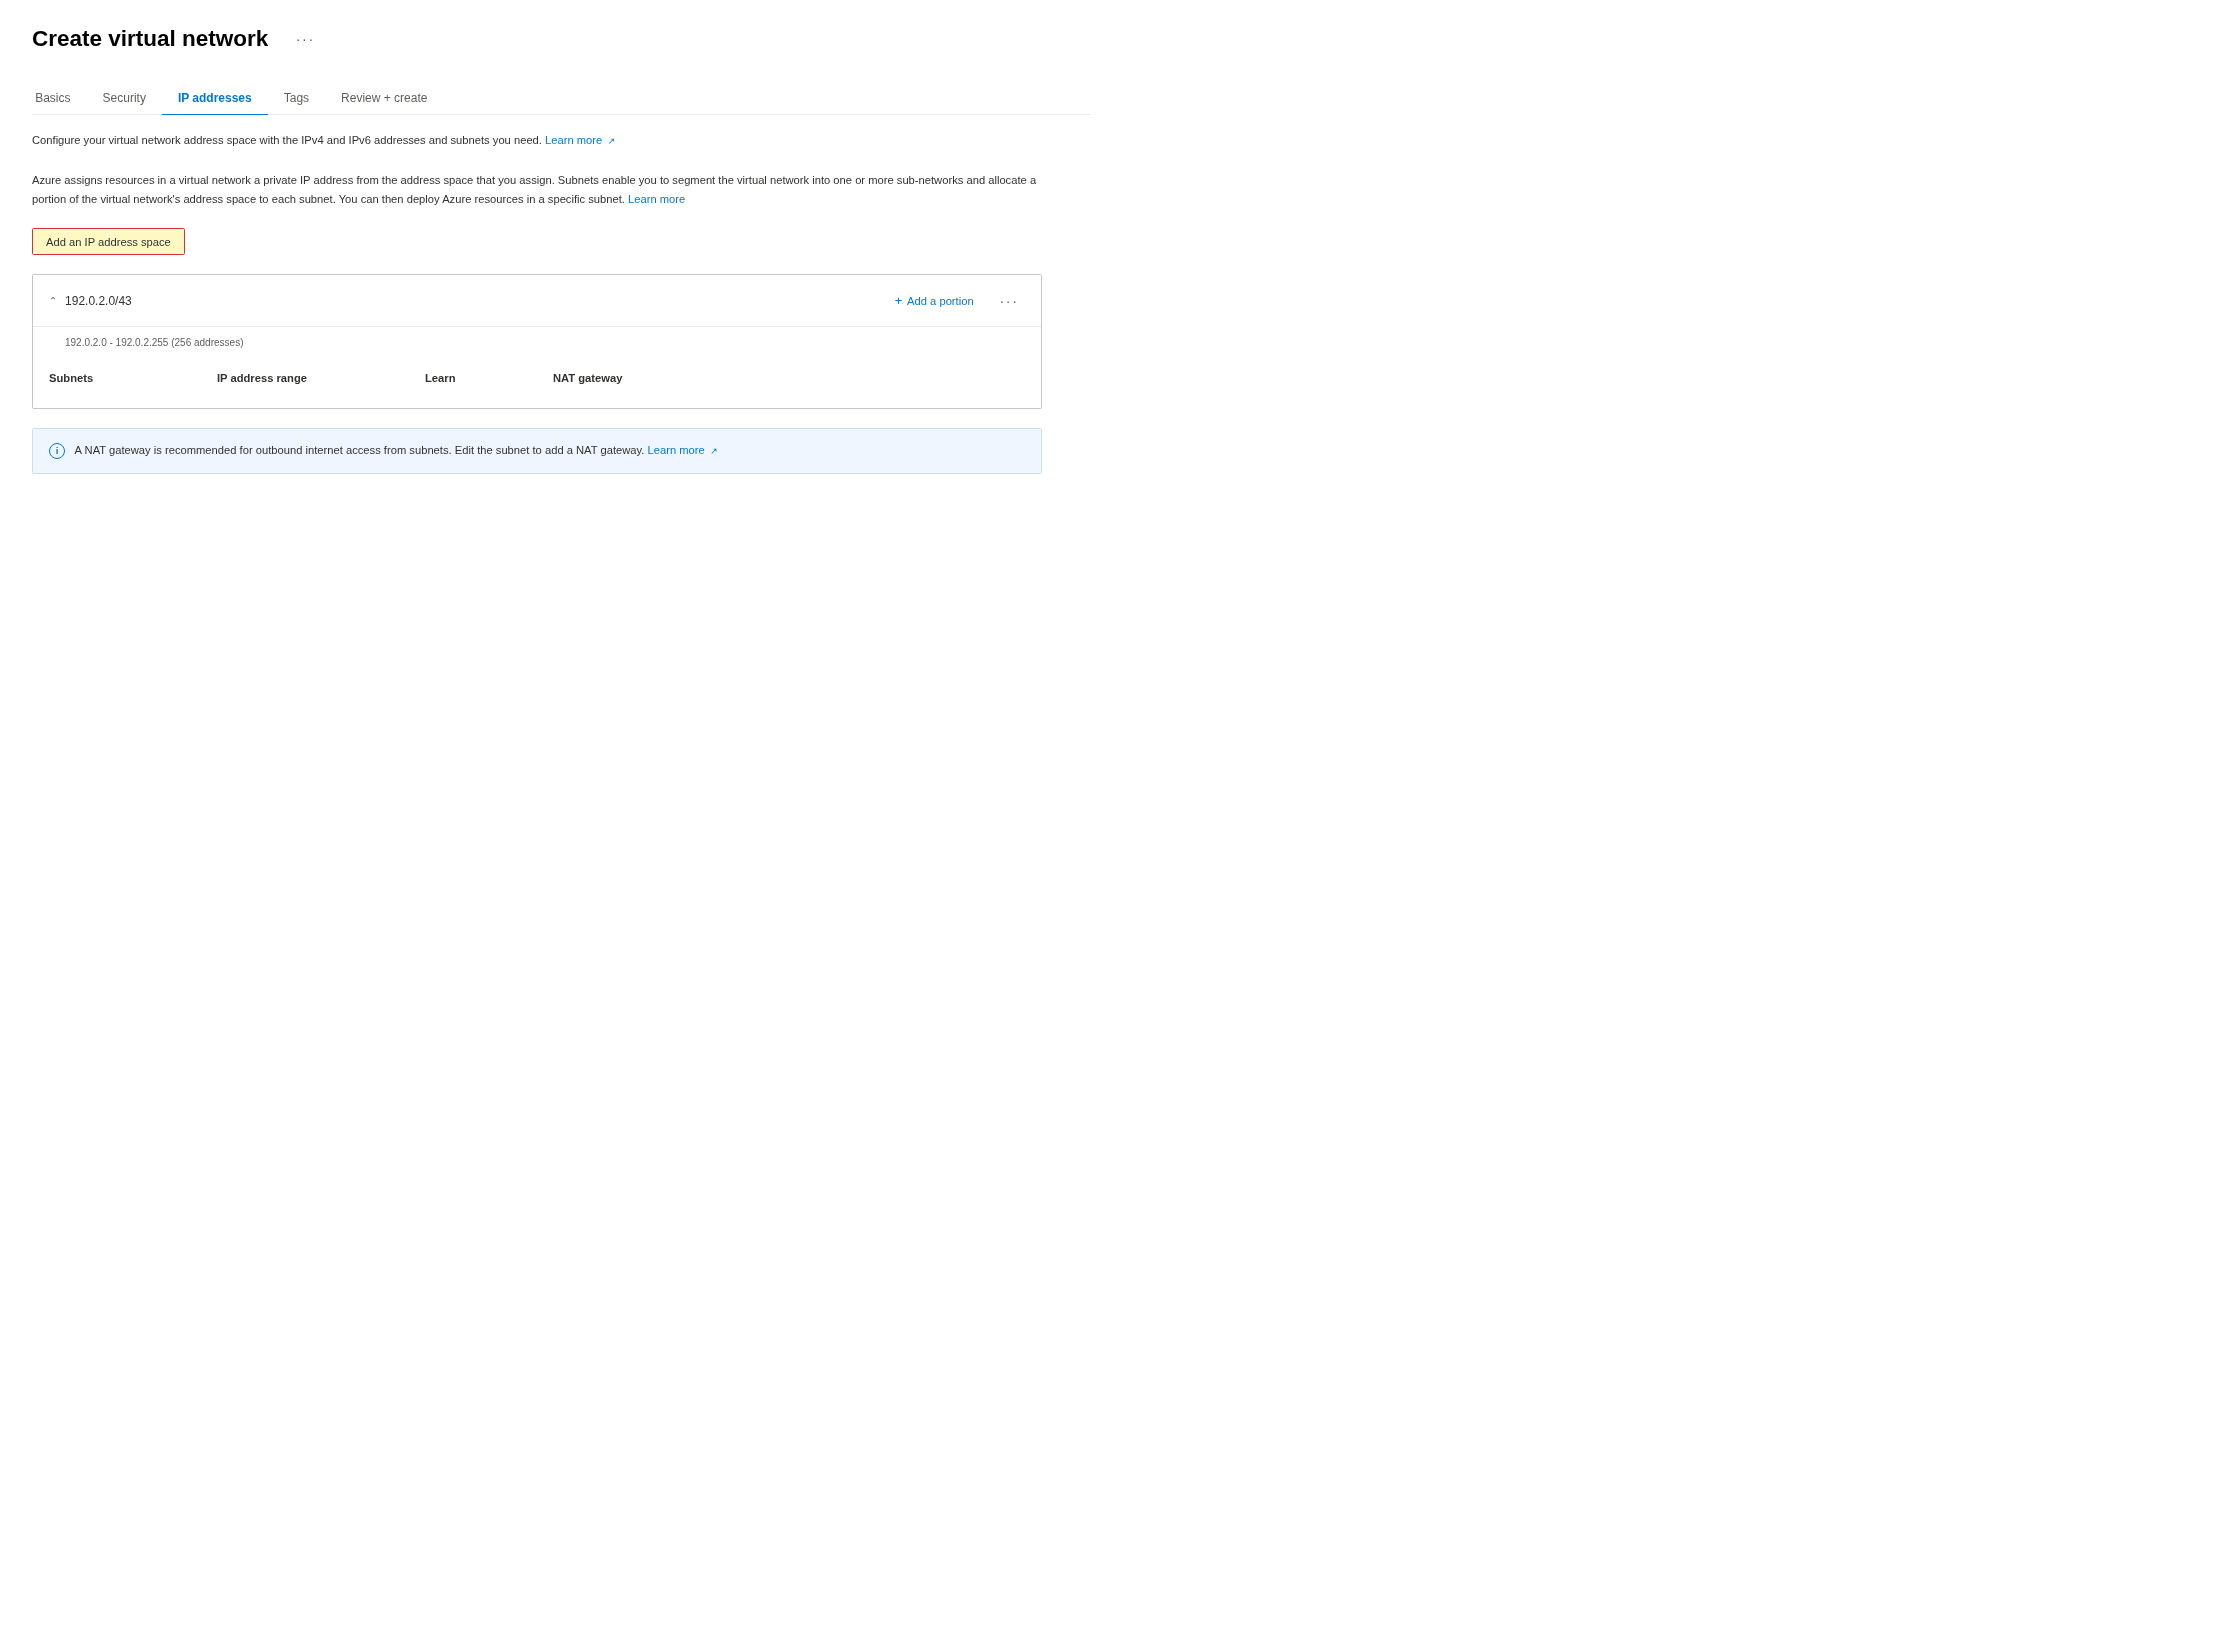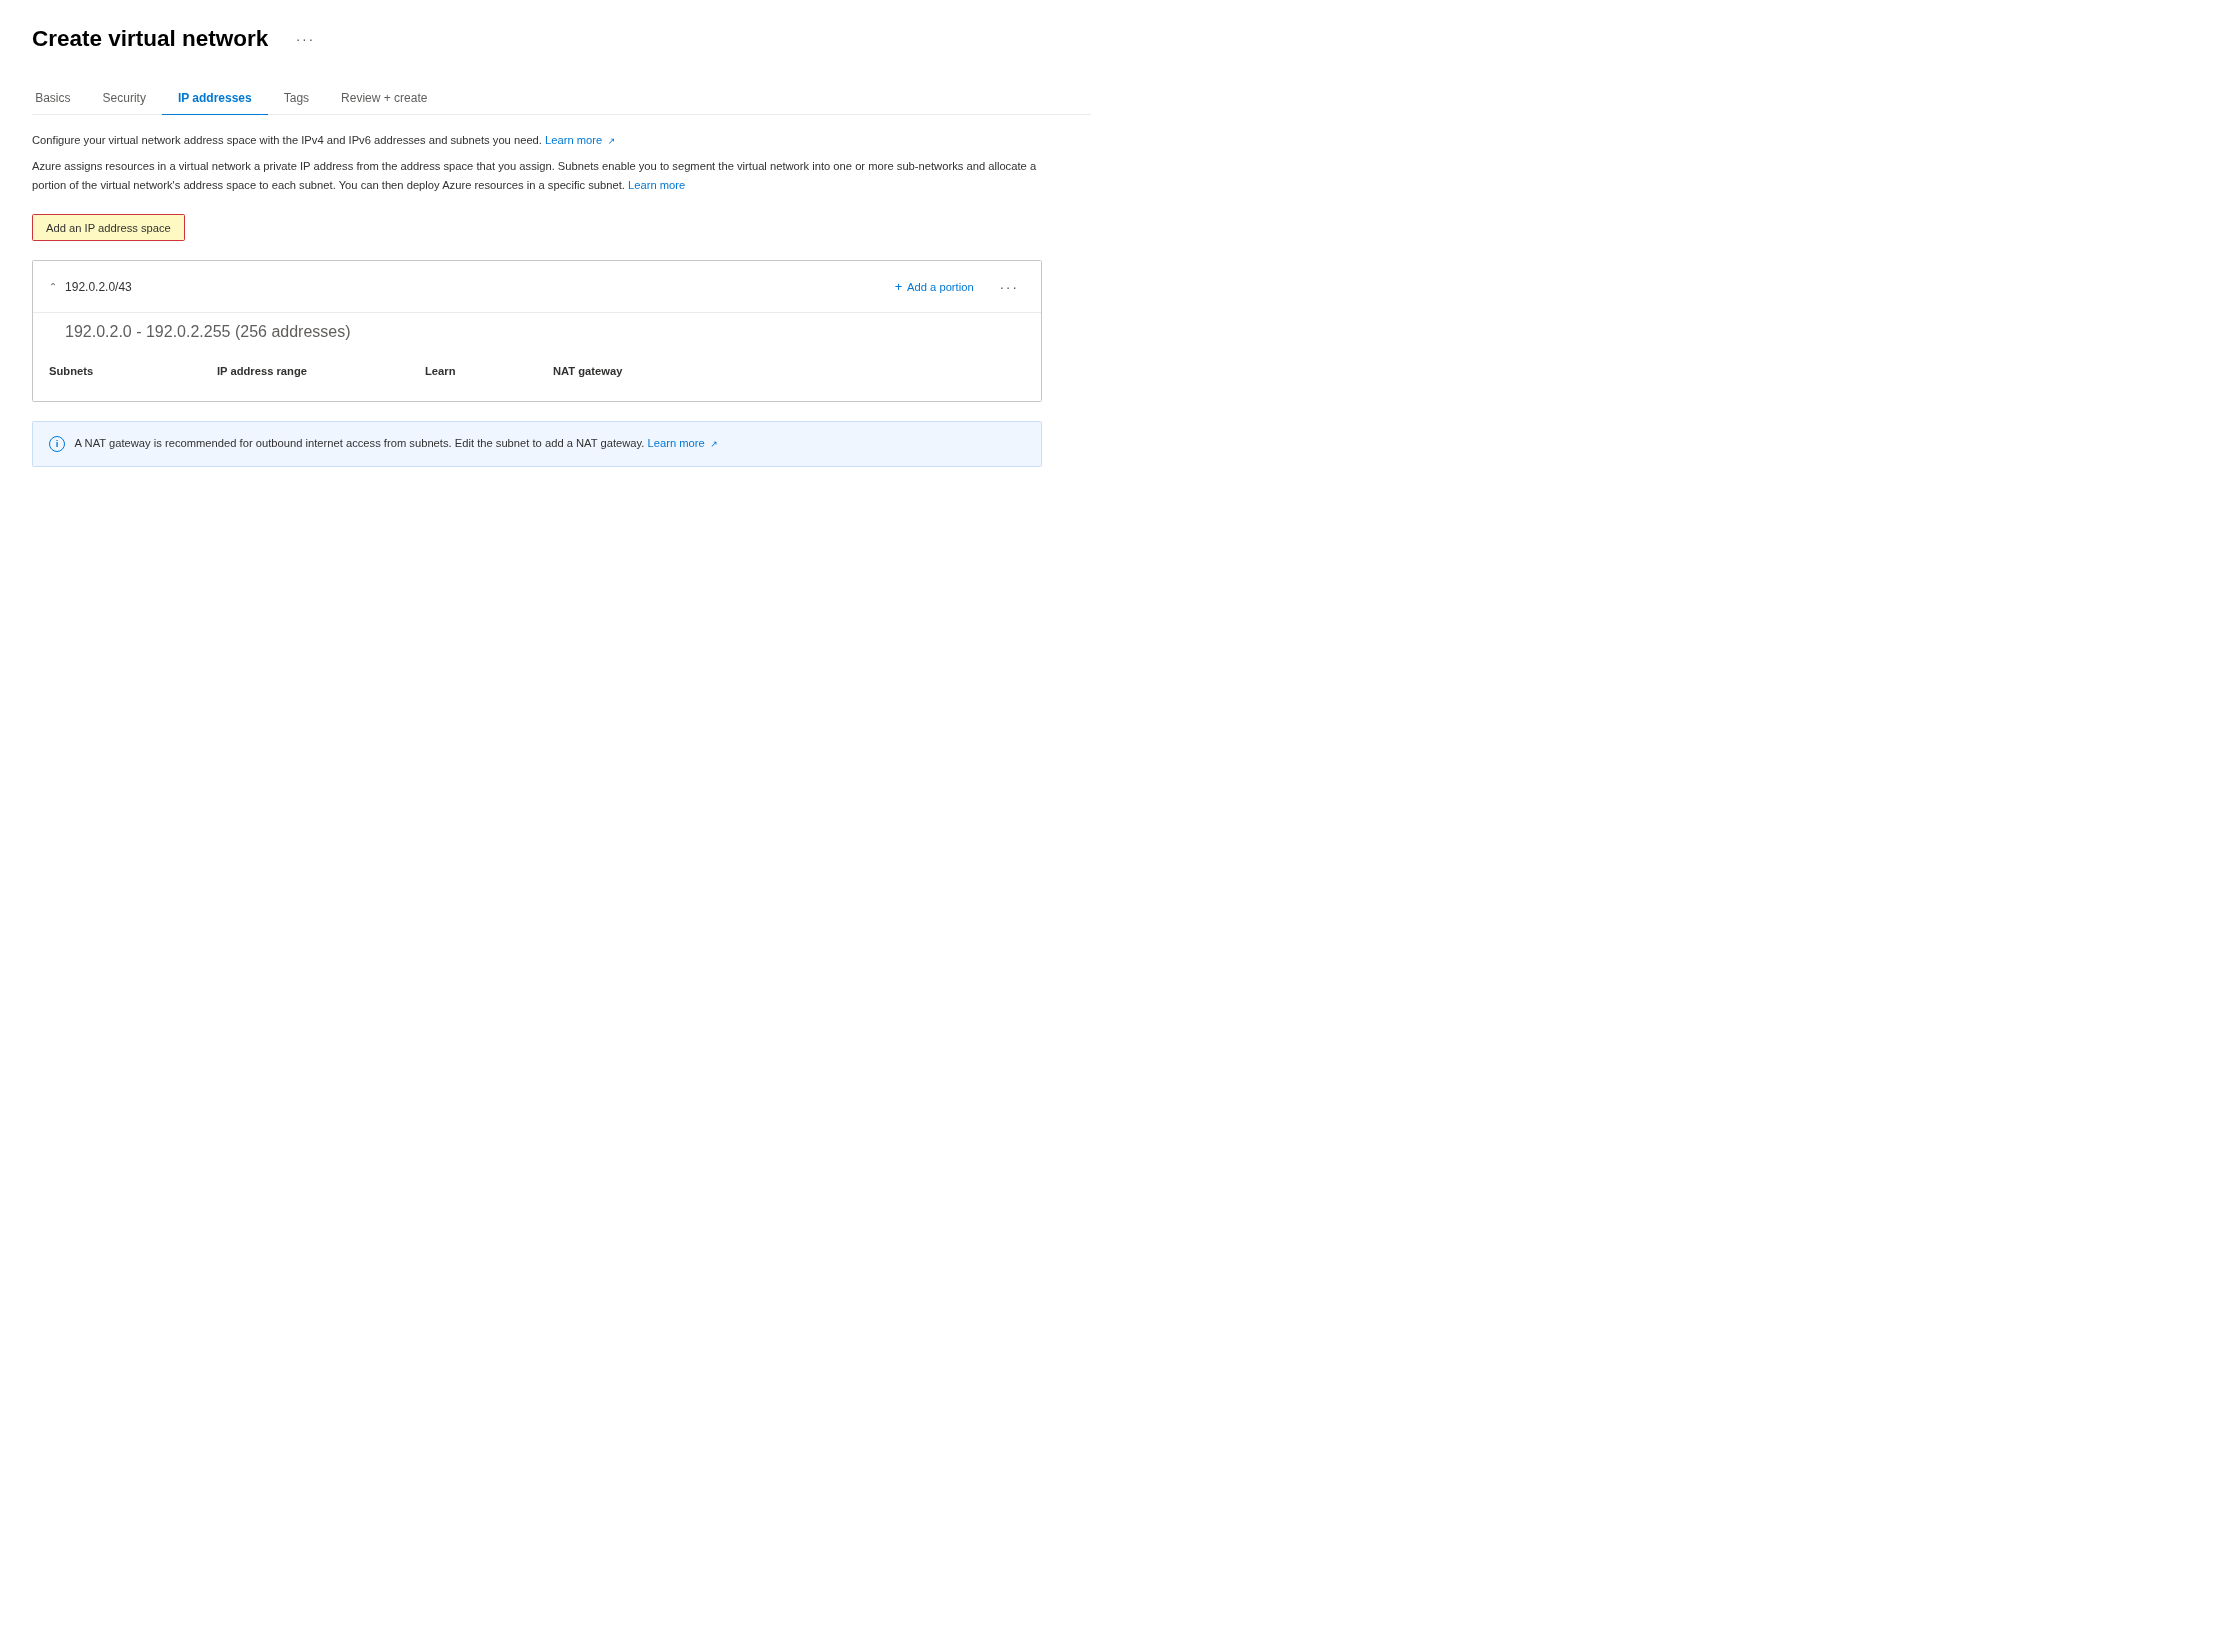--- a/index.html
+++ b/index.html
@@ -79,21 +79,21 @@
     }
 
     .description-block {
       margin-bottom: 16px;
       line-height: 1.6;
     }
 
     .description-line {
       font-size: 11.2px;
       color: #323130;
-      margin-bottom: 7px;
+      margin-bottom: 21px;
     }
 
     .description-line-2 {
       font-size: 11.2px;
       color: #323130;
       line-height: 1.7;
       margin-bottom: 19px;
     }
 
     .link {
@@ -187,21 +187,21 @@
       font-size: 14.4px;
       color: #605e5c;
       padding: 3.2px 6.4px;
       letter-spacing: 1.6px;
       border-radius: 3.2px;
     }
 
     .address-range-text {
       padding: 9.6px 16px 16px 32px;
       color: #605e5c;
-      font-size: 16px;
+      font-size: 10px;
     }
 
     
     .subnets-table {
       padding: 0 16px 16px 16px;
     }
 
     .subnets-header {
       display: grid;
       grid-template-columns: 160px 200px 120px 200px;

